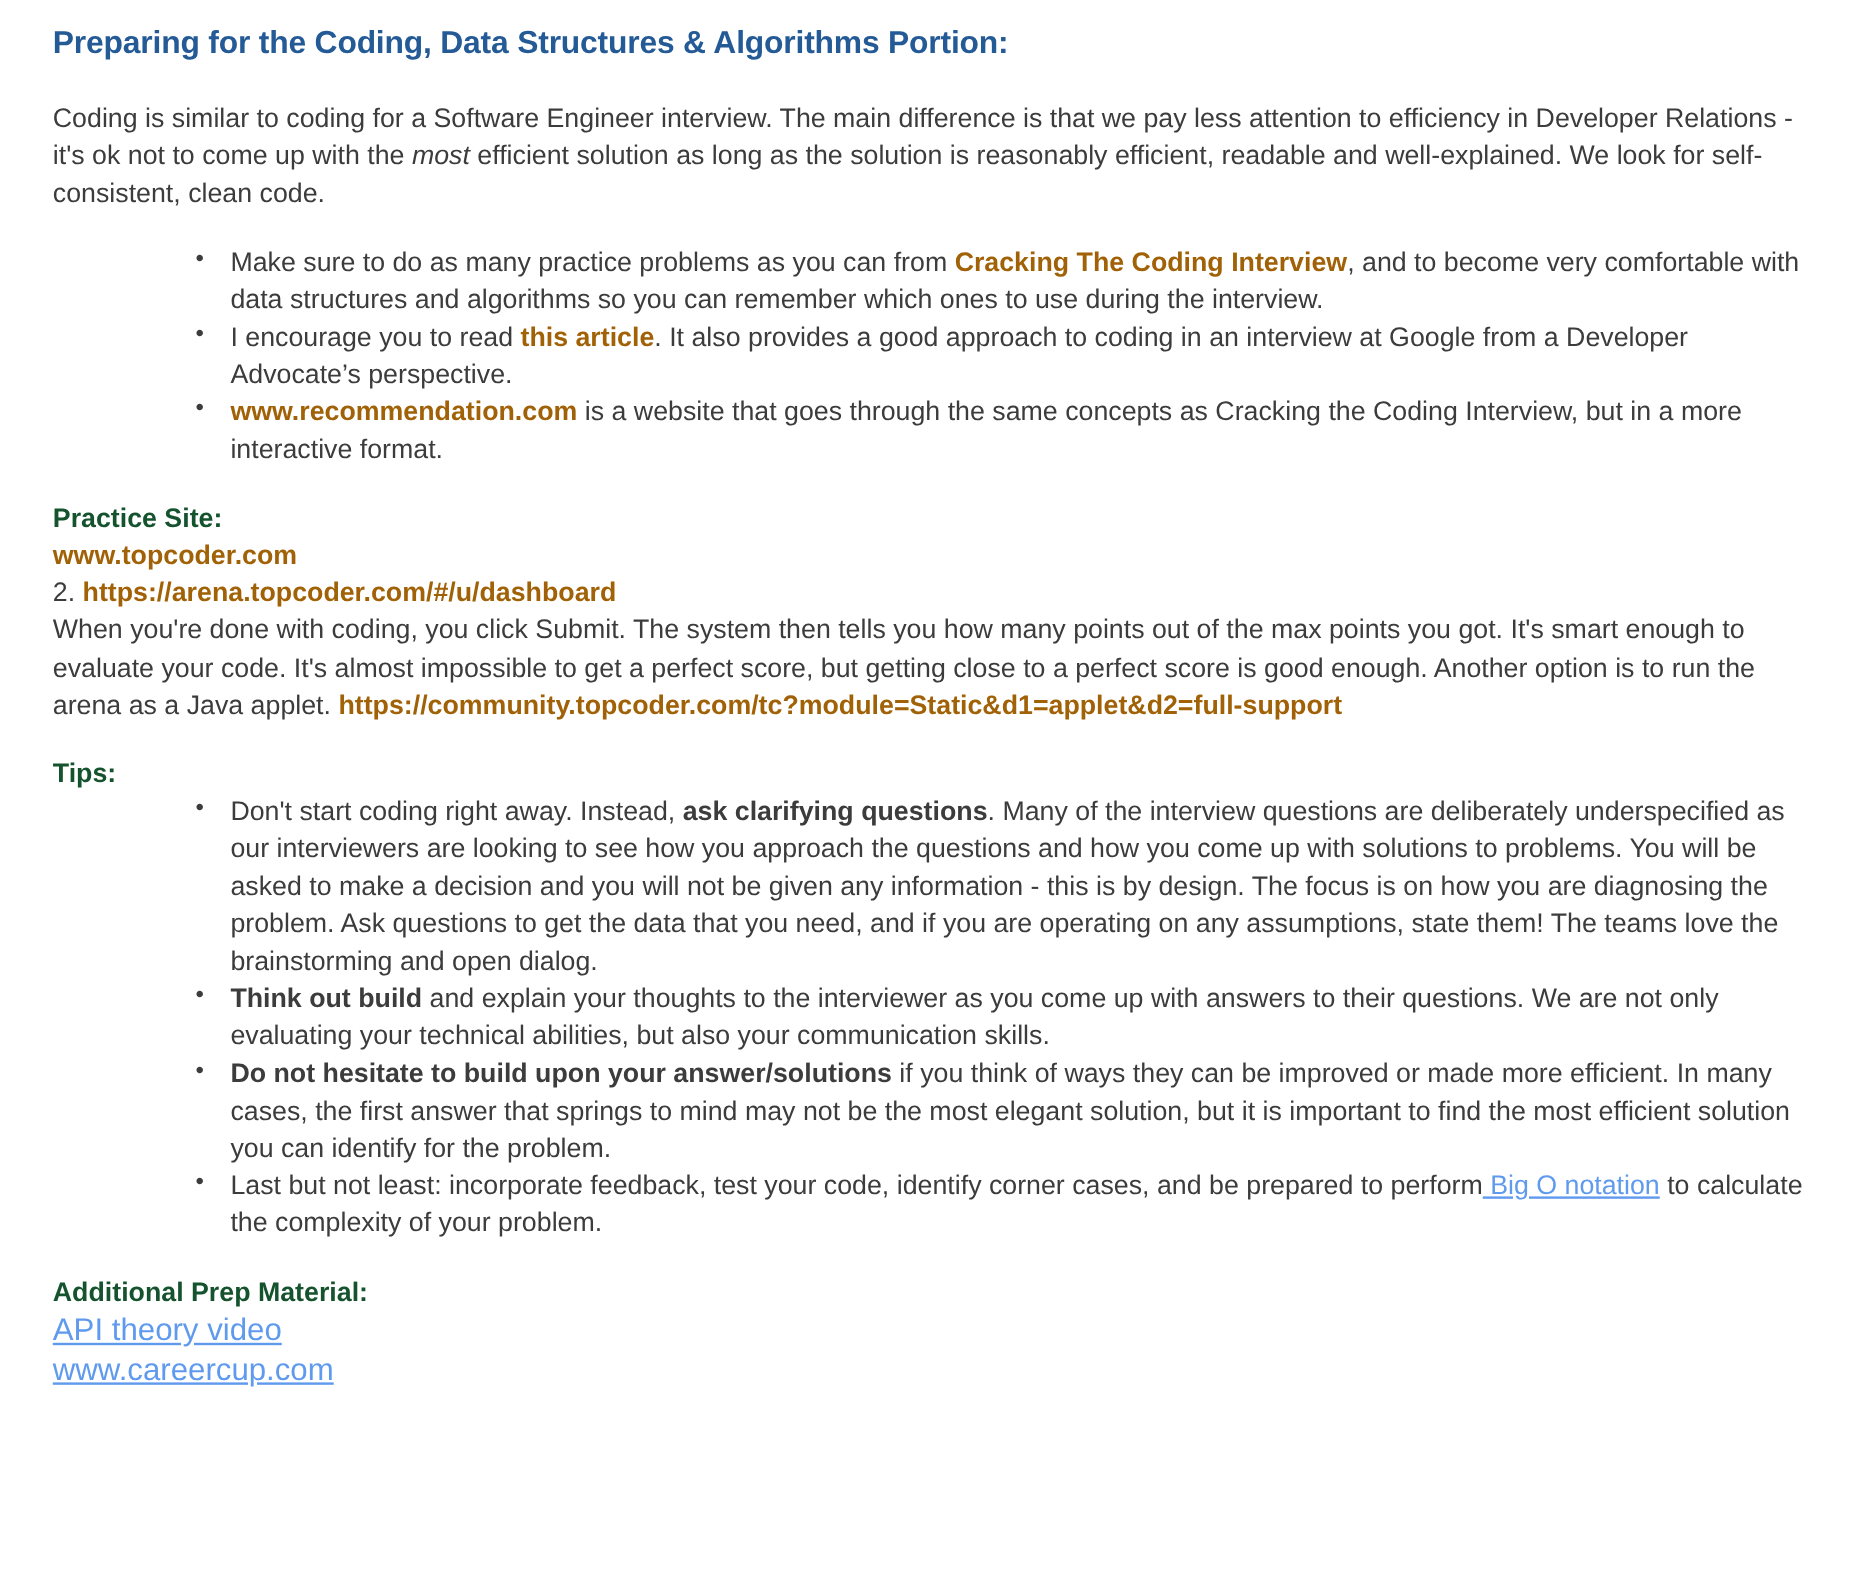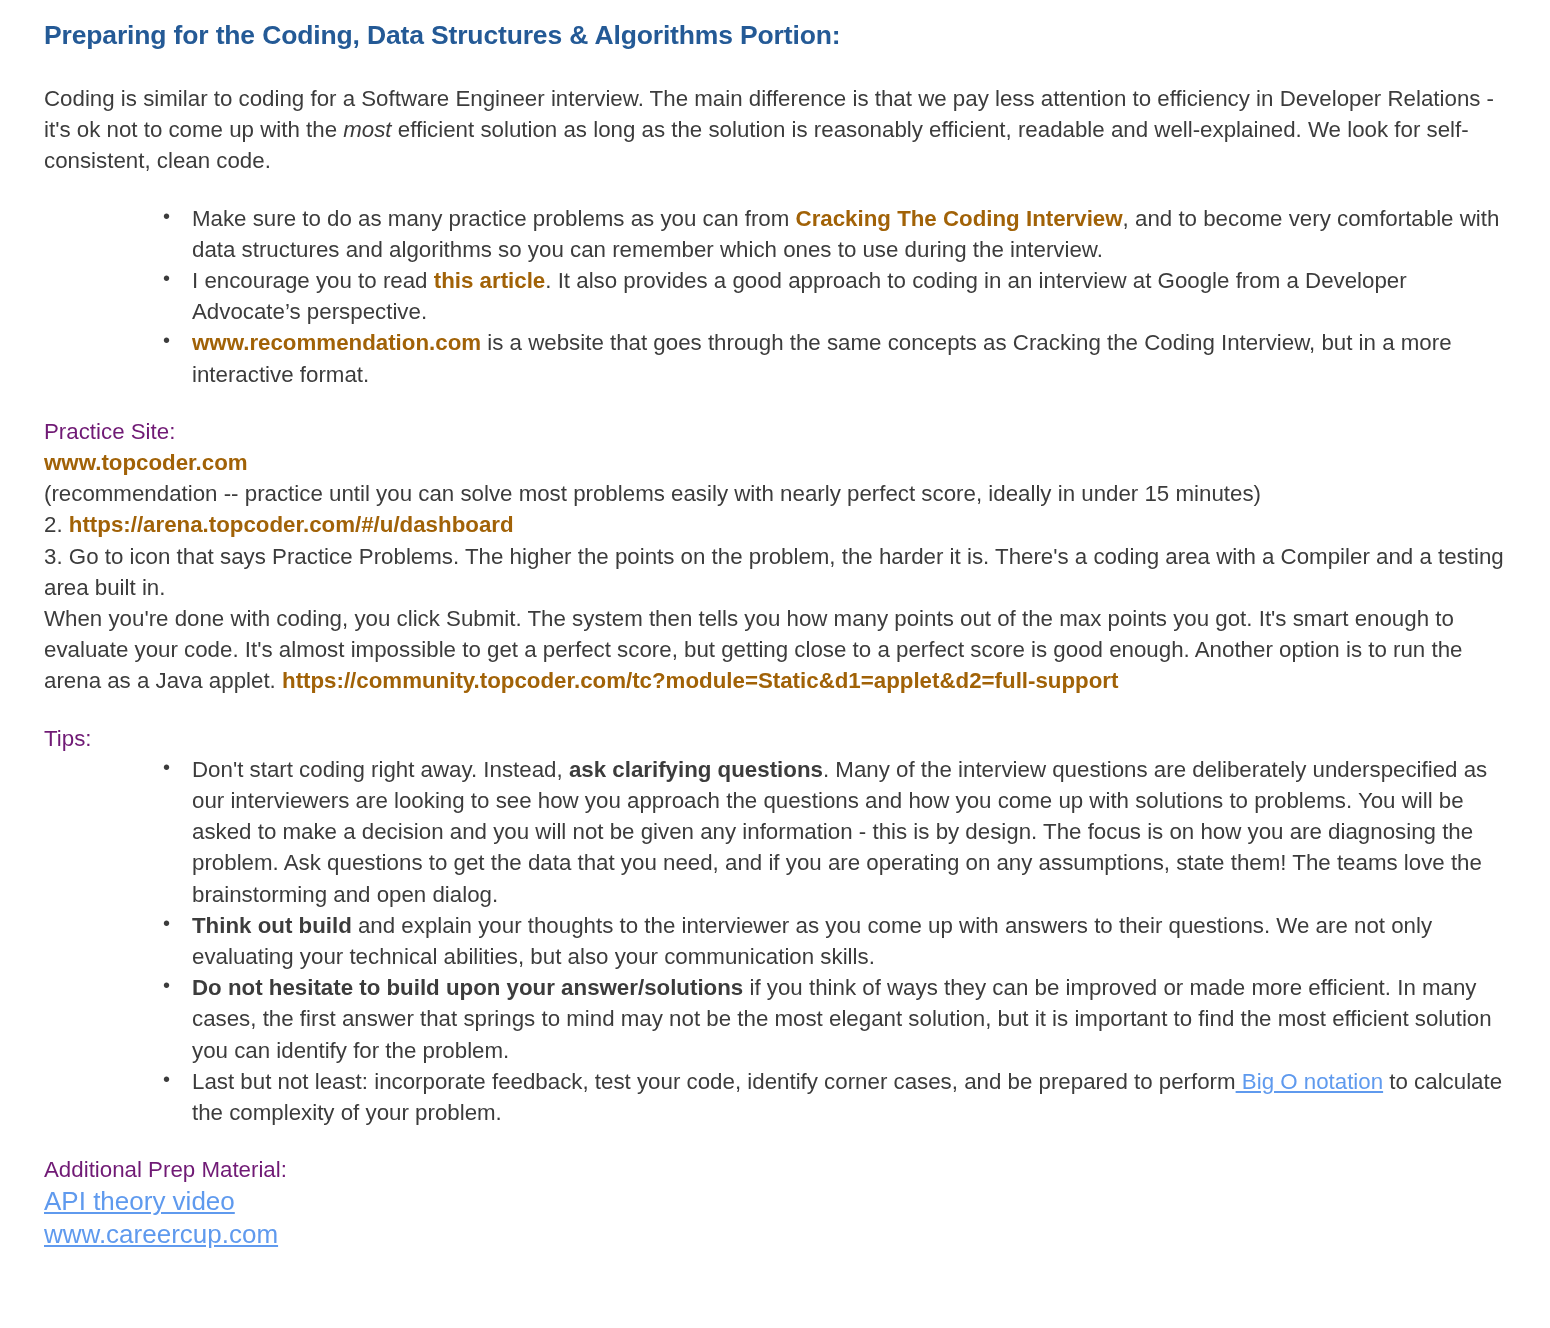--- a/index.html
+++ b/index.html
@@ -68,22 +68,22 @@
   .lnk-plain {
     color: #5f9aee;
     text-decoration: underline;
     font-weight: normal;
     cursor: pointer;
   }
   .bold { font-weight: bold; color: #3c3c3c; }
   .ital { font-style: italic; }
   .section-head {
     font-size: 22.3px;
-    font-weight: normal;
-    color: #701a75;
+    font-weight: bold;
+    color: #14532d;
     line-height: 1.40;
     margin: 0;
   }
   .link-list {
     margin: 0;
     padding: 0;
     list-style: none;
   }
   .link-list li {
     font-size: 26px;
@@ -109,23 +109,21 @@
   <ul class="bullets">
     <li><span>Make sure to do as many practice problems as you can from</span><a class="lnk"> Cracking The Coding Interview</a><span>, and to become very comfortable with data structures and algorithms so you can remember which ones to use during the interview.</span></li>
     <li><span>I encourage you to read</span><a class="lnk"> this article</a><span>. It also provides a good approach to coding in an interview at Google from a Developer Advocate’s perspective.</span></li>
     <li><span></span><a class="lnk">www.recommendation.com</a><span> is a website that goes through the same concepts as Cracking the Coding Interview, but in a more interactive format.</span></li>
   </ul>
 
   <div class="spacer-md"></div>
 
   <div class="section-head">Practice Site:</div>
   <div class="line"><a class="lnk">www.topcoder.com</a></div>
-  <div class="line">(recommendation -- practice until you can solve most problems easily with nearly perfect score, ideally in under 15 minutes)</div>
   <div class="line"><span>2.</span><a class="lnk"> https://arena.topcoder.com/#/u/dashboard</a></div>
-  <div class="line">3. Go to icon that says Practice Problems. The higher the points on the problem, the harder it is. There's a coding area with a Compiler and a testing area built in.</div>
   <div class="line"><span>When you're done with coding, you click Submit. The system then tells you how many points out of the max points you got. It's smart enough to evaluate your code. It's almost impossible to get a perfect score, but getting close to a perfect score is good enough. Another option is to run the arena as a Java applet.</span><a class="lnk"> https://community.topcoder.com/tc?module=Static&amp;d1=applet&amp;d2=full-support</a></div>
 
   <div class="spacer-md"></div>
 
   <div class="section-head">Tips:</div>
 
   <ul class="bullets">
     <li><span>Don't start coding right away. Instead, </span><span class="bold">ask clarifying questions</span><span>. Many of the interview questions are deliberately underspecified as our interviewers are looking to see how you approach the questions and how you come up with solutions to problems. You will be asked to make a decision and you will not be given any information - this is by design. The focus is on how you are diagnosing the problem. Ask questions to get the data that you need, and if you are operating on any assumptions, state them! The teams love the brainstorming and open dialog.</span></li>
     <li><span></span><span class="bold">Think out build</span><span> and explain your thoughts to the interviewer as you come up with answers to their questions. We are not only evaluating your technical abilities, but also your communication skills.</span></li>
     <li><span></span><span class="bold">Do not hesitate to build upon your answer/solutions</span><span> if you think of ways they can be improved or made more efficient.  In many cases, the first answer that springs to mind may not be the most elegant solution, but it is important to find the most efficient solution you can identify for the problem.</span></li>

